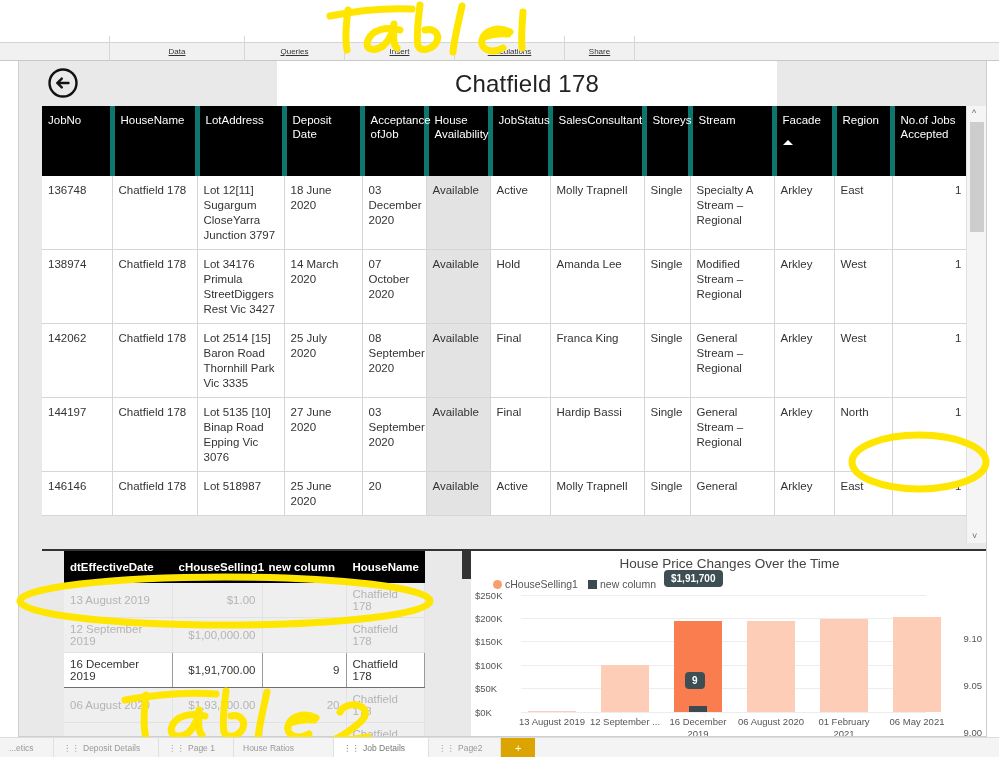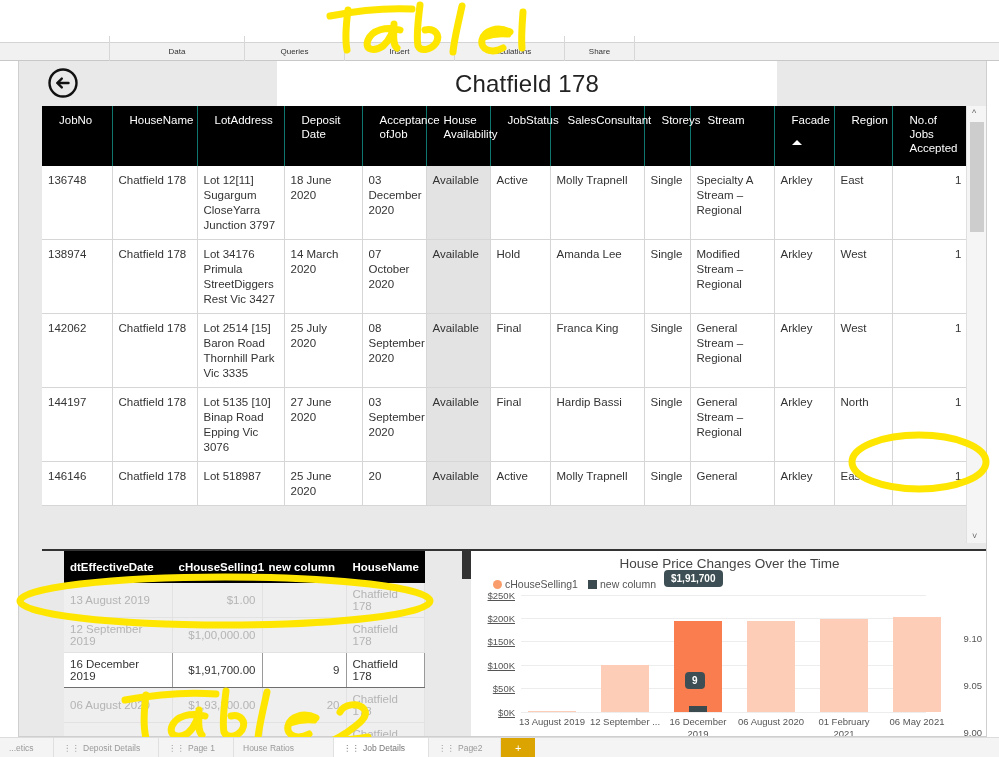--- a/index.html
+++ b/index.html
@@ -15,20 +15,21 @@
   
   .ribbon {
     position: absolute; left: 0; top: 42px; width: 999px; height: 19px;
     background: #f1f1f1; border-top: 1px solid #d4d4d4; border-bottom: 1px solid #c8c8c8;
     display: flex; align-items: center;
   }
   .ribbon-tab {
     height: 32px; display: flex; align-items: center; justify-content: center;
     font-size: 8px; color: #333; border-right: 1px solid #d7d7d7;
     white-space: nowrap;
+    text-decoration: underline;
   }
   .ribbon-spacer { flex: 1 1 auto; height: 19px; }
 
   
   .canvas {
     position: absolute; left: 18px; top: 61px; width: 969px; height: 676px;
     background: #e9e9e9; border: 1px solid #cfcfcf; border-top: none;
     overflow: hidden;
   }
 
@@ -42,22 +43,22 @@
     position: absolute; left: 258px; top: 0px; width: 500px; height: 45px;
     background: #ffffff; display: flex; align-items: center; justify-content: center;
   }
   .title-card .t { font-size: 24px; color: #222; letter-spacing: .2px; }
 
   
   .tbl-wrap { position: absolute; left: 23px; top: 45px; width: 946px; height: 345px; background:#fff; }
   table.grid { border-collapse: collapse; table-layout: fixed; width: 926px; font-size: 11.5px; }
   table.grid th {
     background: #000; color: #fff; font-weight: 400; text-align: left;
-    vertical-align: top; padding: 7px 6px 6px 17px; border-right: 1px solid #0f766e;
-    height: 60px; line-height: 14px;
+    vertical-align: top; padding: 7px 6px 6px 6px; border-right: 5px solid #0f766e;
+    height: 70px; line-height: 14px;
   }
   table.grid td {
     background: #fff; color: #333; text-align: left; vertical-align: top;
     padding: 7px 6px 6px 6px; border-right: 1px solid #d6d6d6; border-bottom: 1px solid #d6d6d6;
     line-height: 15px;
   }
   table.grid td.num { text-align: right; }
   table.grid td.avail { background: #e3e3e3; }
   .sort-arrow { display:block; margin-top: 13px; width: 0; height: 0;
     border-left: 5px solid transparent; border-right: 5px solid transparent; border-bottom: 5px solid #fff; }
@@ -91,21 +92,21 @@
   table.grid2 tr.sel td { background: #ffffff; color: #333; border-right: 1px solid #9a9a9a;
     border-top: 1px solid #6e6e6e; border-bottom: 1px solid #6e6e6e; font-weight: normal;}
 
   
   .tile3 { position: absolute; left: 452px; top: 490px; width: 517px; height: 185px; background:#fff; }
   .ch-title { text-align:center; font-size: 13.5px; color: #444; padding-top: 5px; }
   .ch-legend { display:flex; gap: 10px; align-items:center; padding: 7px 0 0 22px; font-size: 10.5px; color:#555;}
   .ch-legend .d { width: 9px; height: 9px; border-radius: 50%; display:inline-block; margin-right:3px; vertical-align:-1px;}
   .ch-legend .s { width: 9px; height: 9px; display:inline-block; margin-right:3px; vertical-align:-1px;}
   .plot { position: relative; margin: 4px 0 0 0; height: 135px; }
-  .ylab { position:absolute; left: 4px; font-size: 9.5px; color:#555; text-align:right; width: 40px; text-decoration: underline;}
+  .ylab { position:absolute; left: 4px; font-size: 9.5px; color:#555; text-align:left; width: 40px;}
   .y2lab { position:absolute; right: 6px; font-size: 9.5px; color:#555;margin-top:20px; }
   .gl { position:absolute; left: 50px; right: 62px; height:1px; background:#ededed; }
   .bar { position:absolute; bottom: 0; background:#fdcdb8; }
   .bar.hl { background:#f97d4e; }
   .dkbar { position:absolute; bottom:0; background:#3b4a4f; }
   .tip {
     position:absolute; background:#3d4f54; color:#fff; font-size:10px; font-weight:bold;
     padding: 3px 7px; border-radius: 4px; white-space:nowrap;
   }
   .xlab { position:absolute; font-size: 9.5px; color:#555; text-align:center; line-height: 12px; }

